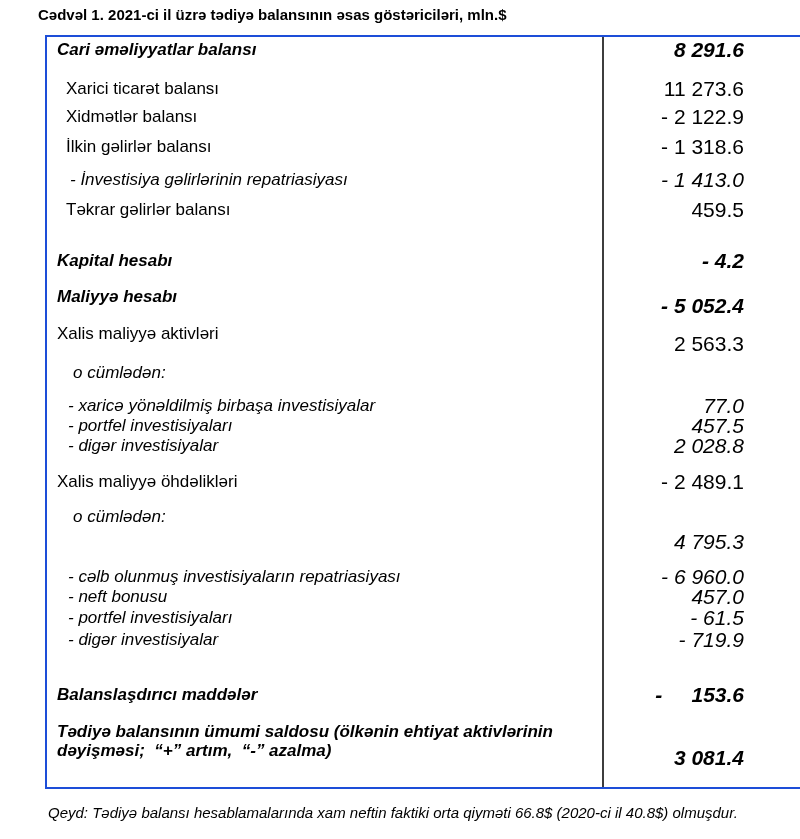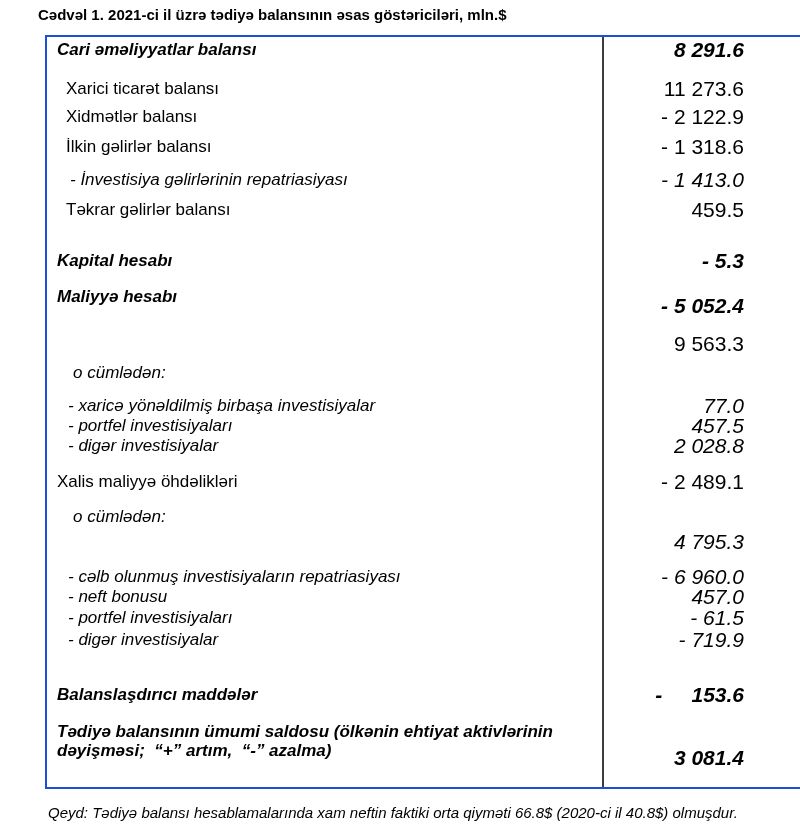--- a/index.html
+++ b/index.html
@@ -70,26 +70,27 @@
     <div class="lbl" style="top:100px;left:19px">İlkin gəlirlər balansı</div>
     <div class="val" style="top:100px">- 1 318.6</div>
 
     <div class="lbl i" style="top:133px;left:23px">- İnvestisiya gəlirlərinin repatriasiyası</div>
     <div class="val i" style="top:133px">- 1 413.0</div>
 
     <div class="lbl" style="top:163px;left:19px">Təkrar gəlirlər balansı</div>
     <div class="val" style="top:163px">459.5</div>
 
     <div class="lbl b" style="top:214px;left:10px">Kapital hesabı</div>
-    <div class="val b" style="top:214px">- 5.3</div>
+    <div class="val b" style="top:214px">- 4.2</div>
 
     <div class="lbl b" style="top:250px;left:10px">Maliyyə hesabı</div>
     <div class="val b" style="top:259px">- 5 052.4</div>
 
-    <div class="val" style="top:297px">9 563.3</div>
+    <div class="lbl" style="top:287px;left:10px">Xalis maliyyə aktivləri</div>
+    <div class="val" style="top:297px">2 563.3</div>
 
     <div class="lbl i" style="top:326px;left:26px">o cümlədən:</div>
 
     <div class="lbl i" style="top:359px;left:21px">- xaricə yönəldilmiş birbaşa investisiyalar</div>
     <div class="val i" style="top:359px">77.0</div>
 
     <div class="lbl i" style="top:379px;left:21px">- portfel investisiyaları</div>
     <div class="val i" style="top:379px">457.5</div>
 
     <div class="lbl i" style="top:399px;left:21px">- digər investisiyalar</div>

